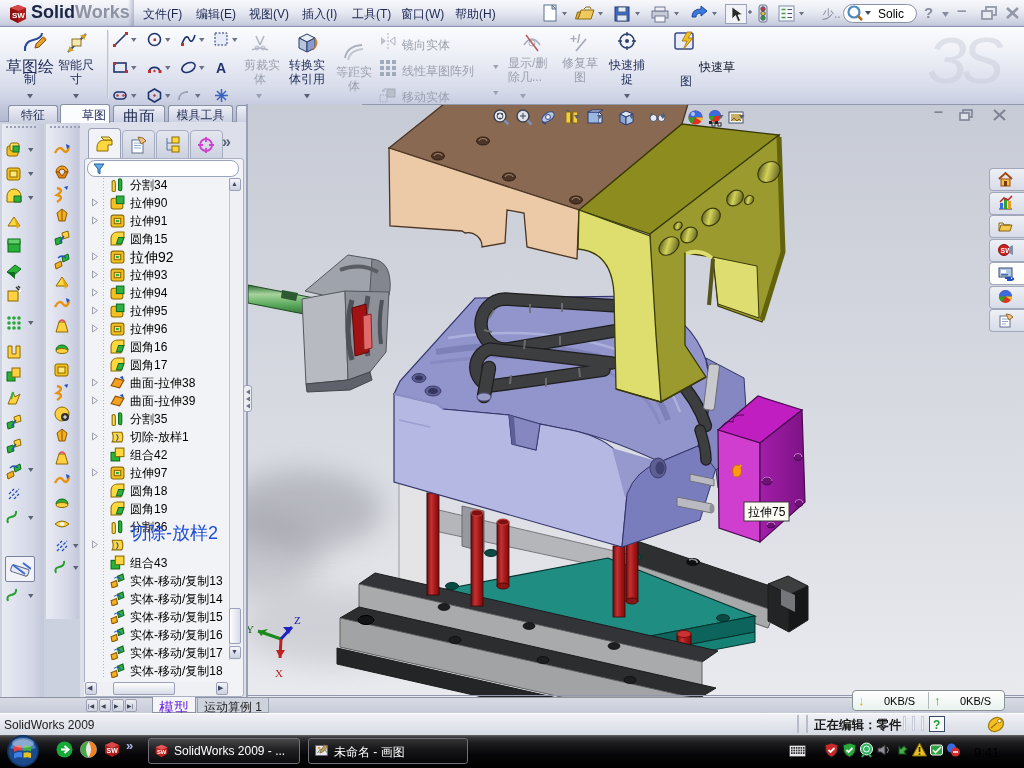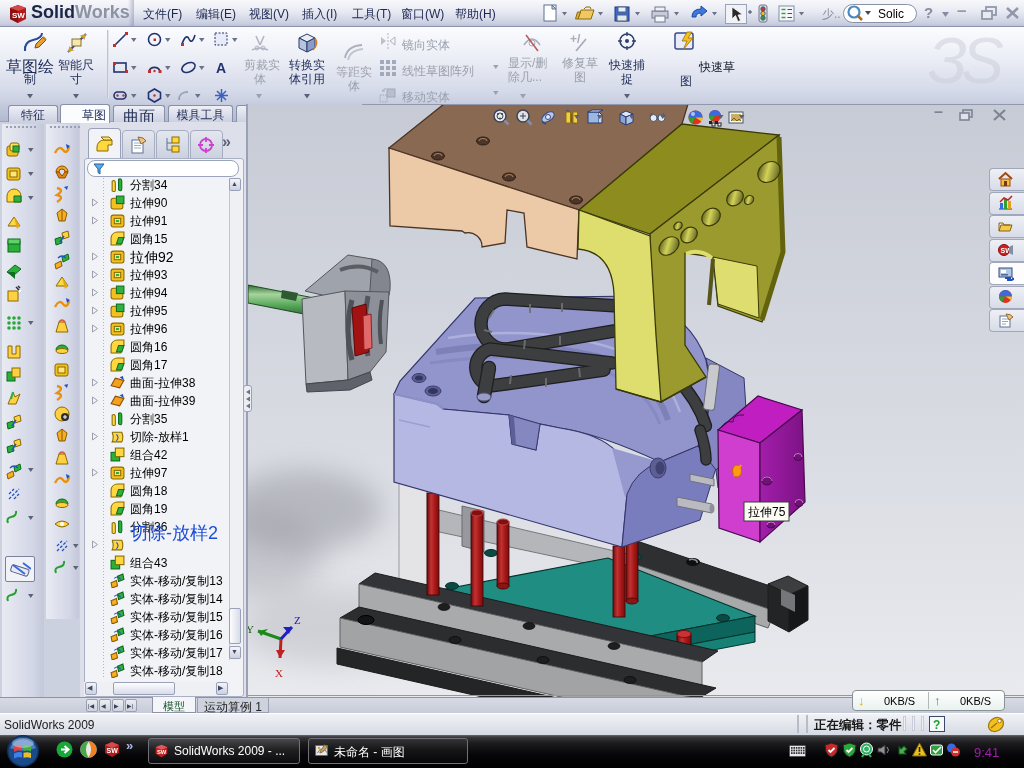--- a/index.html
+++ b/index.html
@@ -1077,21 +1077,21 @@
 <div class="abs" style="left:0px;top:697px;width:1024px;height:16px;background:linear-gradient(180deg,#d8dbe4,#c6cbd8);border-top:1px solid #8d93a5"></div>
 <div class="abs" style="left:86px;top:699px;width:12px;height:13px;background:linear-gradient(180deg,#eceef3,#ccd1dd);border:1px solid #9aa0b2;border-radius:2px"></div>
 <div class="abs" style="left:88px;top:702px;white-space:nowrap;font-size:6px;color:#3a4256">|◀</div>
 <div class="abs" style="left:99px;top:699px;width:12px;height:13px;background:linear-gradient(180deg,#eceef3,#ccd1dd);border:1px solid #9aa0b2;border-radius:2px"></div>
 <div class="abs" style="left:101px;top:702px;white-space:nowrap;font-size:6px;color:#3a4256">◀</div>
 <div class="abs" style="left:112px;top:699px;width:12px;height:13px;background:linear-gradient(180deg,#eceef3,#ccd1dd);border:1px solid #9aa0b2;border-radius:2px"></div>
 <div class="abs" style="left:114px;top:702px;white-space:nowrap;font-size:6px;color:#3a4256">▶</div>
 <div class="abs" style="left:125px;top:699px;width:12px;height:13px;background:linear-gradient(180deg,#eceef3,#ccd1dd);border:1px solid #9aa0b2;border-radius:2px"></div>
 <div class="abs" style="left:127px;top:702px;white-space:nowrap;font-size:6px;color:#3a4256">▶|</div>
 <div class="abs" style="left:152px;top:697px;width:44px;height:16px;background:#f4f5f8;border:1px solid #8d93a5;border-top:none"></div>
-<div class="abs" style="left:152px;top:699px;white-space:nowrap;font-size:11px;color:#14532d;width:44px;text-align:center">模型</div>
+<div class="abs" style="left:152px;top:699px;white-space:nowrap;font-size:15px;color:#6d28d9;width:44px;text-align:center">模型</div>
 <div class="abs" style="left:197px;top:698px;width:72px;height:15px;background:#cdd2dd;border:1px solid #9aa0b2;border-top:none"></div>
 <div class="abs" style="left:197px;top:699px;white-space:nowrap;font-size:12px;color:#222;width:72px;text-align:center">运动算例 1</div>
 <div class="abs" style="left:852px;top:690px;width:153px;height:21px;background:linear-gradient(180deg,#ffffff,#e8f2ee);border:1.5px solid #8a9296;border-radius:4px;z-index:10"></div>
 <div class="abs" style="left:858px;top:693px;white-space:nowrap;font-size:13px;font-weight:bold;color:#e8a810;z-index:11">↓</div>
 <div class="abs" style="left:884px;top:695px;white-space:nowrap;font-size:11px;color:#000;z-index:11">0KB/S</div>
 <div class="abs" style="left:928px;top:692px;width:1px;height:17px;background:#b0b8b8;z-index:11"></div>
 <div class="abs" style="left:934px;top:693px;white-space:nowrap;font-size:13px;font-weight:bold;color:#28a838;z-index:11">↑</div>
 <div class="abs" style="left:960px;top:695px;white-space:nowrap;font-size:11px;color:#000;z-index:11">0KB/S</div>
 <div class="abs" style="left:0px;top:713px;width:1024px;height:22px;background:linear-gradient(180deg,#f0f2f6,#d6dae3);border-top:1px solid #fff"></div>
 <div class="abs" style="left:4px;top:718px;white-space:nowrap;font-size:12px;color:#1a1a1a">SolidWorks 2009</div>
@@ -1201,13 +1201,13 @@
     </svg>
 <svg class="abs" style="left:929px;top:742px" width="15" height="16" viewBox="0 0 15 16">
       <rect x="1.5" y="3" width="12" height="10" rx="2" fill="#30a040" stroke="#fff"></rect>
       <path d="M4 8 l2.5 2.5 L12 5" stroke="#fff" stroke-width="1.6" fill="none"></path>
     </svg>
 <svg class="abs" style="left:946px;top:742px" width="15" height="16" viewBox="0 0 15 16">
       <circle cx="5.5" cy="6" r="4.5" fill="#3a6ae0"></circle>
       <circle cx="9.5" cy="10" r="4.5" fill="#d03030"></circle>
       <path d="M7 10 h5" stroke="#fff" stroke-width="1.5"></path>
     </svg>
-<div class="abs" style="left:974px;top:745px;white-space:nowrap;font-size:13px;color:#a21caf">9:41</div>
+<div class="abs" style="left:974px;top:745px;white-space:nowrap;font-size:13px;color:#000000">9:41</div>
 </div>
 </body></html>

